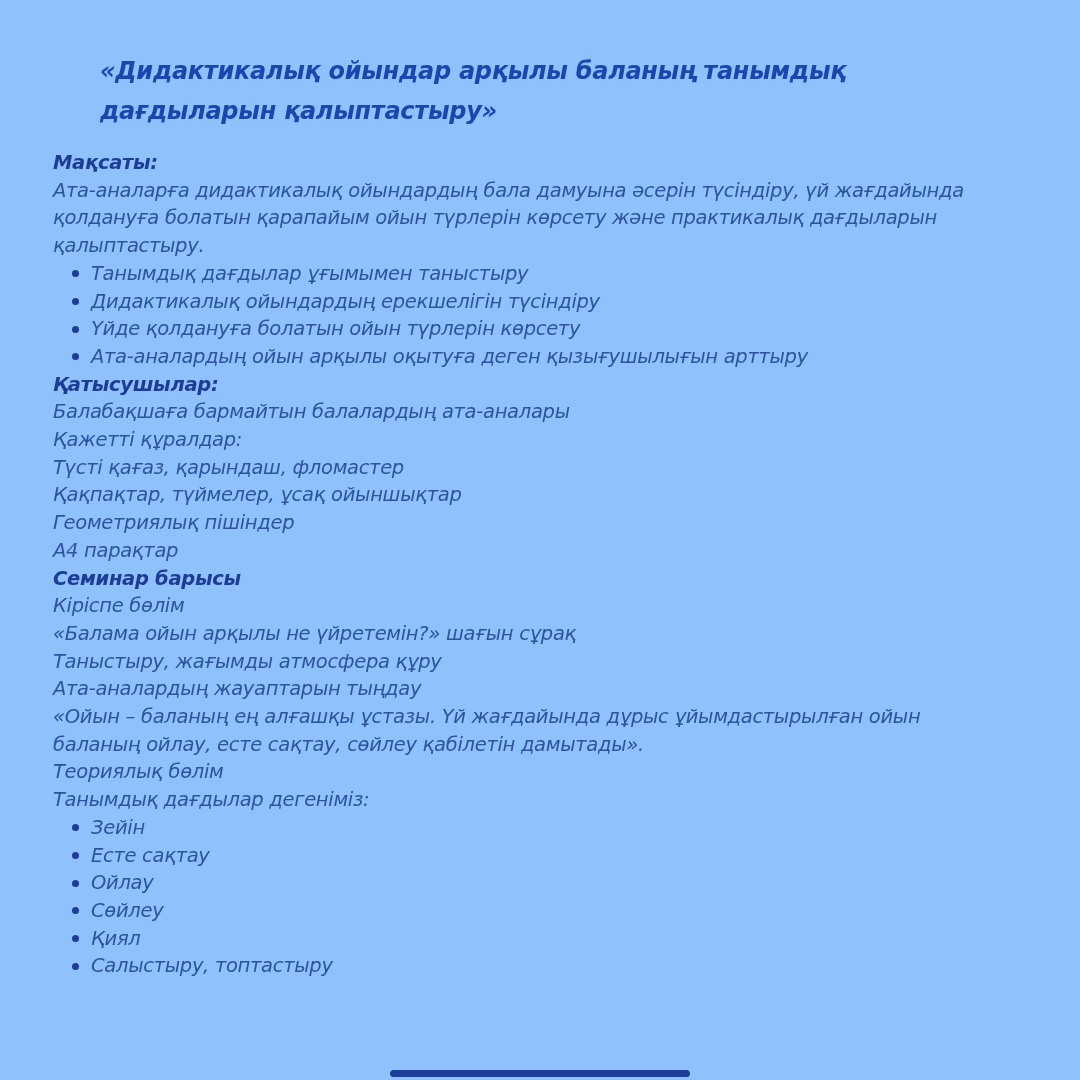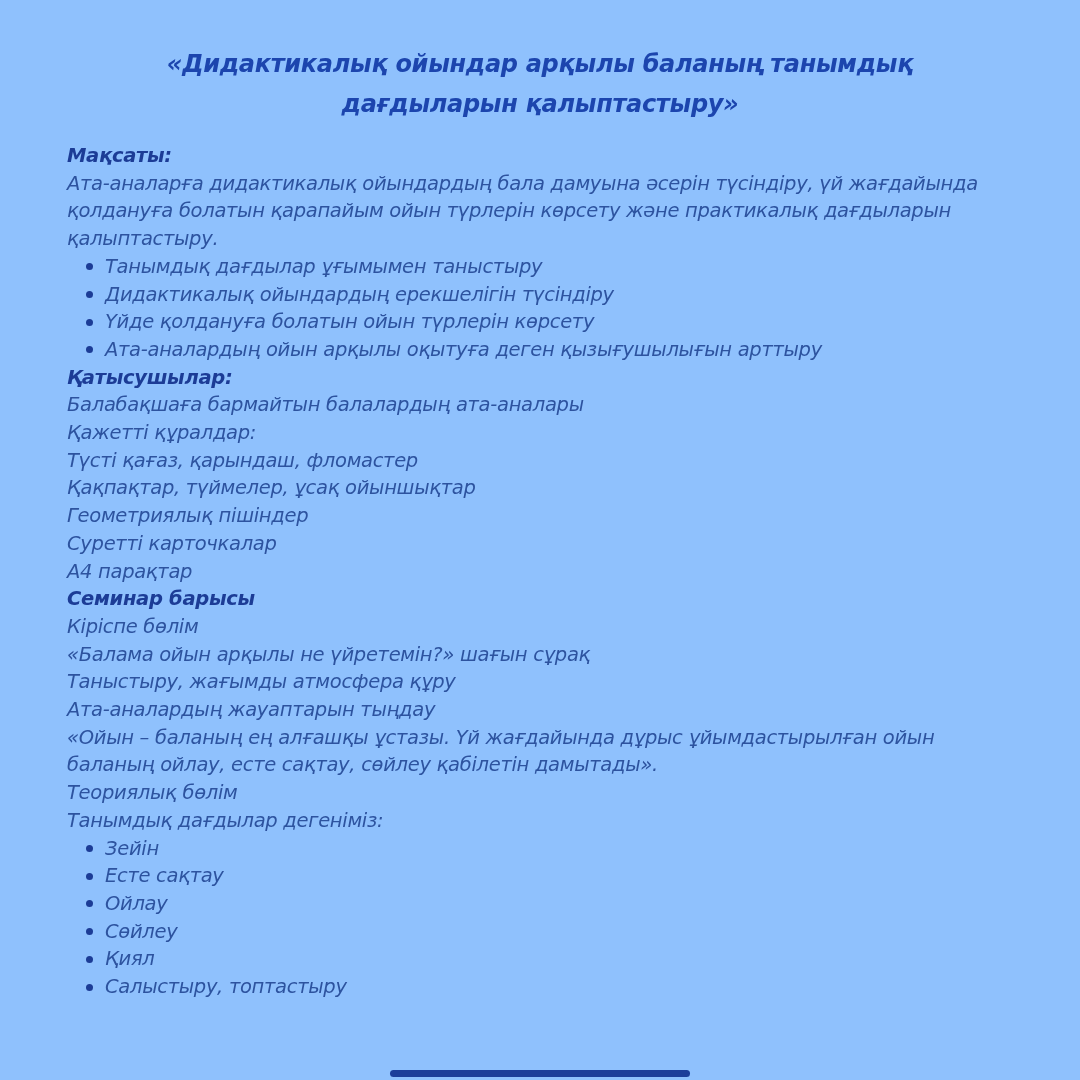--- a/index.html
+++ b/index.html
@@ -14,32 +14,31 @@
   .canvas{
     position:relative;
     width:1080px;height:1080px;
     background:var(--bg);
     overflow:hidden;
     font-family:"DejaVu Sans","Liberation Sans",sans-serif;
     font-style:italic;
     color:var(--body);
   }
   .title{
-    margin:8px auto;
+    margin:15px auto;
     padding-top:36px;
     max-width:880px;
-    text-align:center;
     font-weight:bold;
     font-size:24px;
     line-height:40px;
     letter-spacing:-0.3px;
     color:var(--title);
   }
   .content{
-    margin:18px 0 0 67px;
+    margin:18px 0 0 53px;
     width:960px;
     font-size:19.5px;
     line-height:27.7px;
     letter-spacing:-0.3px;
   }
   .block-heading{
     font-weight:bold;
     color:var(--heading);
   }
   .block-paragraph{}
@@ -76,21 +75,20 @@
       <div class="block-bullet">Танымдық дағдылар ұғымымен таныстыру</div>
       <div class="block-bullet">Дидактикалық ойындардың ерекшелігін түсіндіру</div>
       <div class="block-bullet">Үйде қолдануға болатын ойын түрлерін көрсету</div>
       <div class="block-bullet">Ата-аналардың ойын арқылы оқытуға деген қызығушылығын арттыру</div>
       <div class="block-heading">Қатысушылар:</div>
       <div class="block-paragraph">Балабақшаға бармайтын балалардың ата-аналары</div>
       <div class="block-paragraph">Қажетті құралдар:</div>
       <div class="block-paragraph">Түсті қағаз, қарындаш, фломастер</div>
       <div class="block-paragraph">Қақпақтар, түймелер, ұсақ ойыншықтар</div>
       <div class="block-paragraph">Геометриялық пішіндер</div>
-      <div class="block-paragraph">Суретті карточкалар</div>
       <div class="block-paragraph">А4 парақтар</div>
       <div class="block-heading">Семинар барысы</div>
       <div class="block-paragraph">Кіріспе бөлім</div>
       <div class="block-paragraph">«Балама ойын арқылы не үйретемін?» шағын сұрақ</div>
       <div class="block-paragraph">Таныстыру, жағымды атмосфера құру</div>
       <div class="block-paragraph">Ата-аналардың жауаптарын тыңдау</div>
       <div class="block-paragraph"> «Ойын – баланың ең алғашқы ұстазы. Үй жағдайында дұрыс ұйымдастырылған ойын баланың ойлау, есте сақтау, сөйлеу қабілетін дамытады».</div>
       <div class="block-paragraph">Теориялық бөлім</div>
       <div class="block-paragraph">Танымдық дағдылар дегеніміз:</div>
       <div class="block-bullet">Зейін</div>

